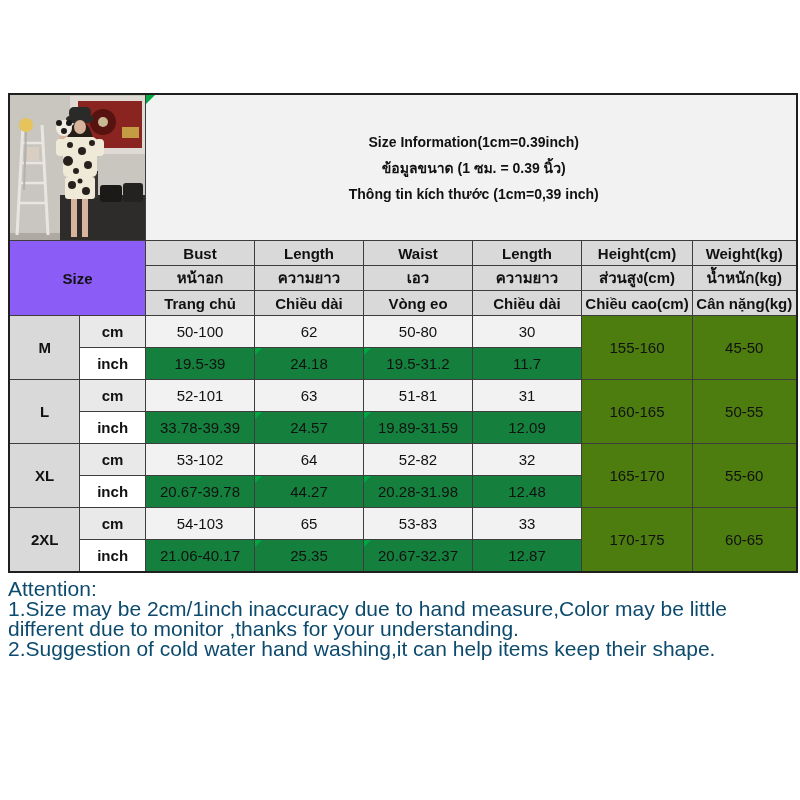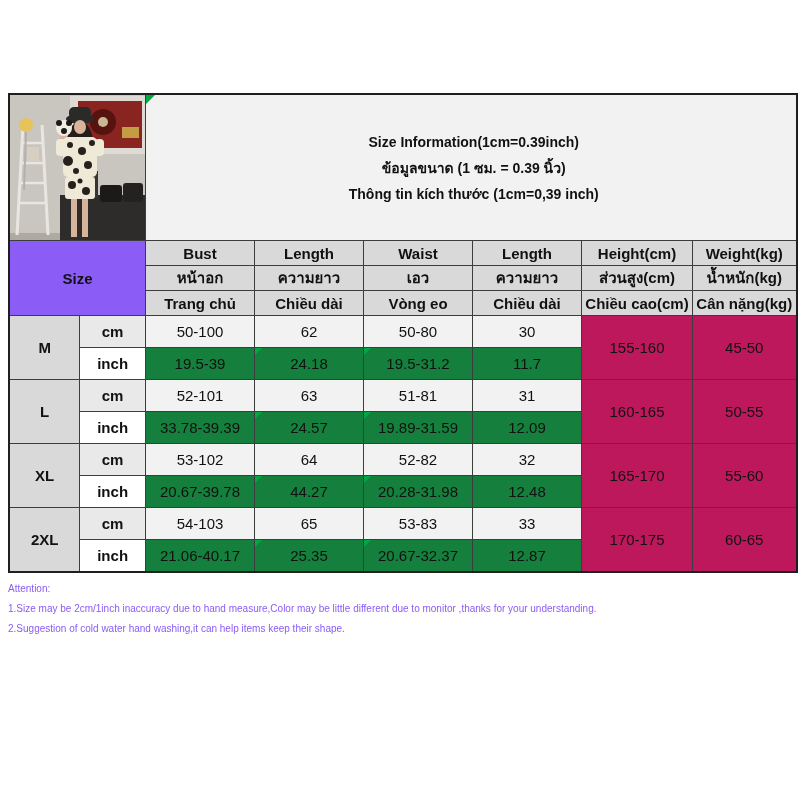--- a/index.html
+++ b/index.html
@@ -25,33 +25,33 @@
   .photo-cell svg{display:block;}
   .title-cell{background:#f2f2f2;}
   .title-line{font-weight:700;font-size:14px;line-height:26px;text-align:center;padding-left:6px;}
   .hdr{background:#d9d9d9;font-weight:700;margin-top:12px;}
   .size-head{background:#8b5cf6;font-weight:700;font-size:26px;}
   .size-label{background:#d9d9d9;font-weight:700;font-size:16px;}
   .unit-cm{background:#e9e9e9;font-weight:700;}
   .unit-inch{background:#ffffff;font-weight:700;}
   .cm-row-cell{background:#f2f2f2;font-weight:400;}
   .inch-row-cell{background:#15803d;font-weight:400;}
-  .merge-cell{background:#be185d;font-weight:400;}
+  .merge-cell{background:#4d7c0f;font-weight:400;}
   
   .gt::before{
     content:"";position:absolute;top:0;left:0;width:0;height:0;
     border-top:7px solid #00a844;border-right:7px solid transparent;
   }
   .gt-big::before{
     content:"";position:absolute;top:0;left:0;width:0;height:0;
     border-top:9px solid #00a844;border-right:9px solid transparent;
   }
   .attention{
     position:absolute;left:8px;top:579px;width:786px;
-    font-size:10px;line-height:20px;font-weight:400;color:#8b5cf6;
+    font-size:21px;line-height:20px;font-weight:400;color:#0c4a6e;
     white-space:normal;
   }
   .attention div{margin:0;}
 </style>
 </head>
 <body>
 
 <table class="size-table">
   <colgroup>
     <col style="width:70px">

